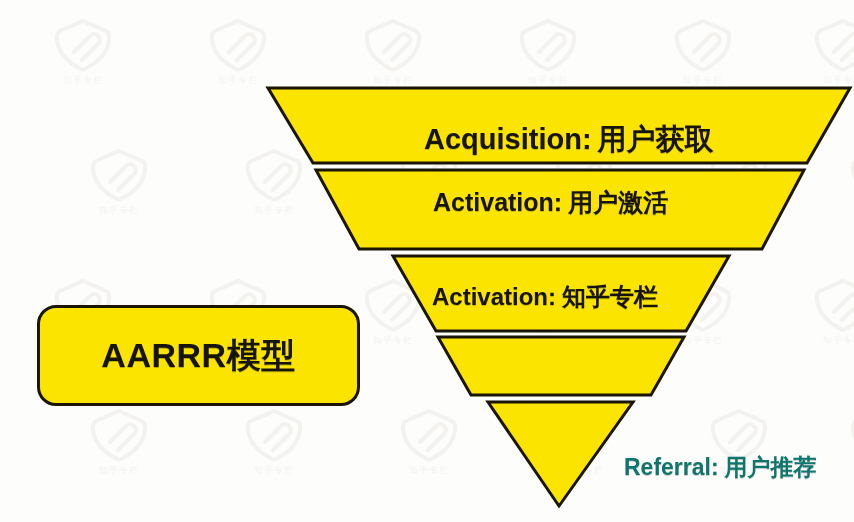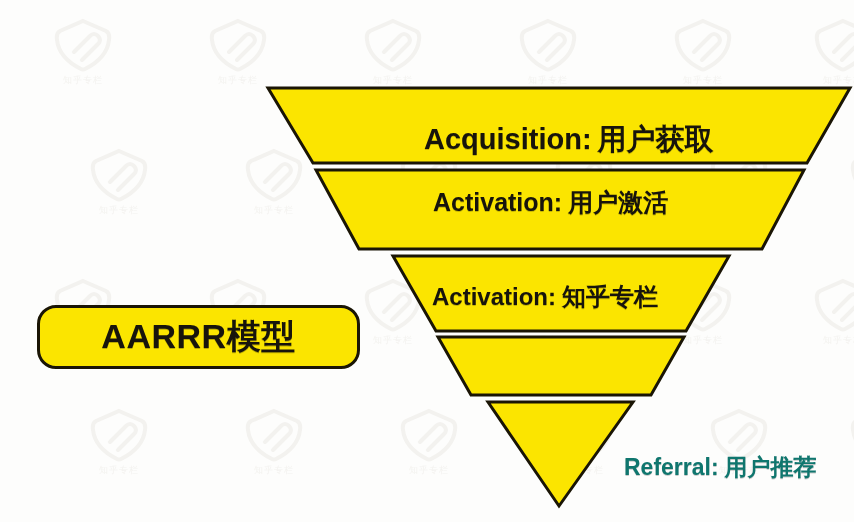--- a/index.html
+++ b/index.html
@@ -78,21 +78,21 @@
   #label-referral    { left: 624px; top: 452px;  font-size: 23px; }
 
   .sep { display: inline-block; width: 6px; }
 
   
   #aarrr-badge {
     position: absolute;
     left: 37px;
     top: 305px;
     width: 323px;
-    height: 64px;
+    height: 101px;
     box-sizing: border-box;
     background: #fbe500;
     border: 3px solid #1a1505;
     border-radius: 19px;
     z-index: 3;
     display: flex;
     align-items: center;
     justify-content: center;
   }
   #aarrr-badge-label {

